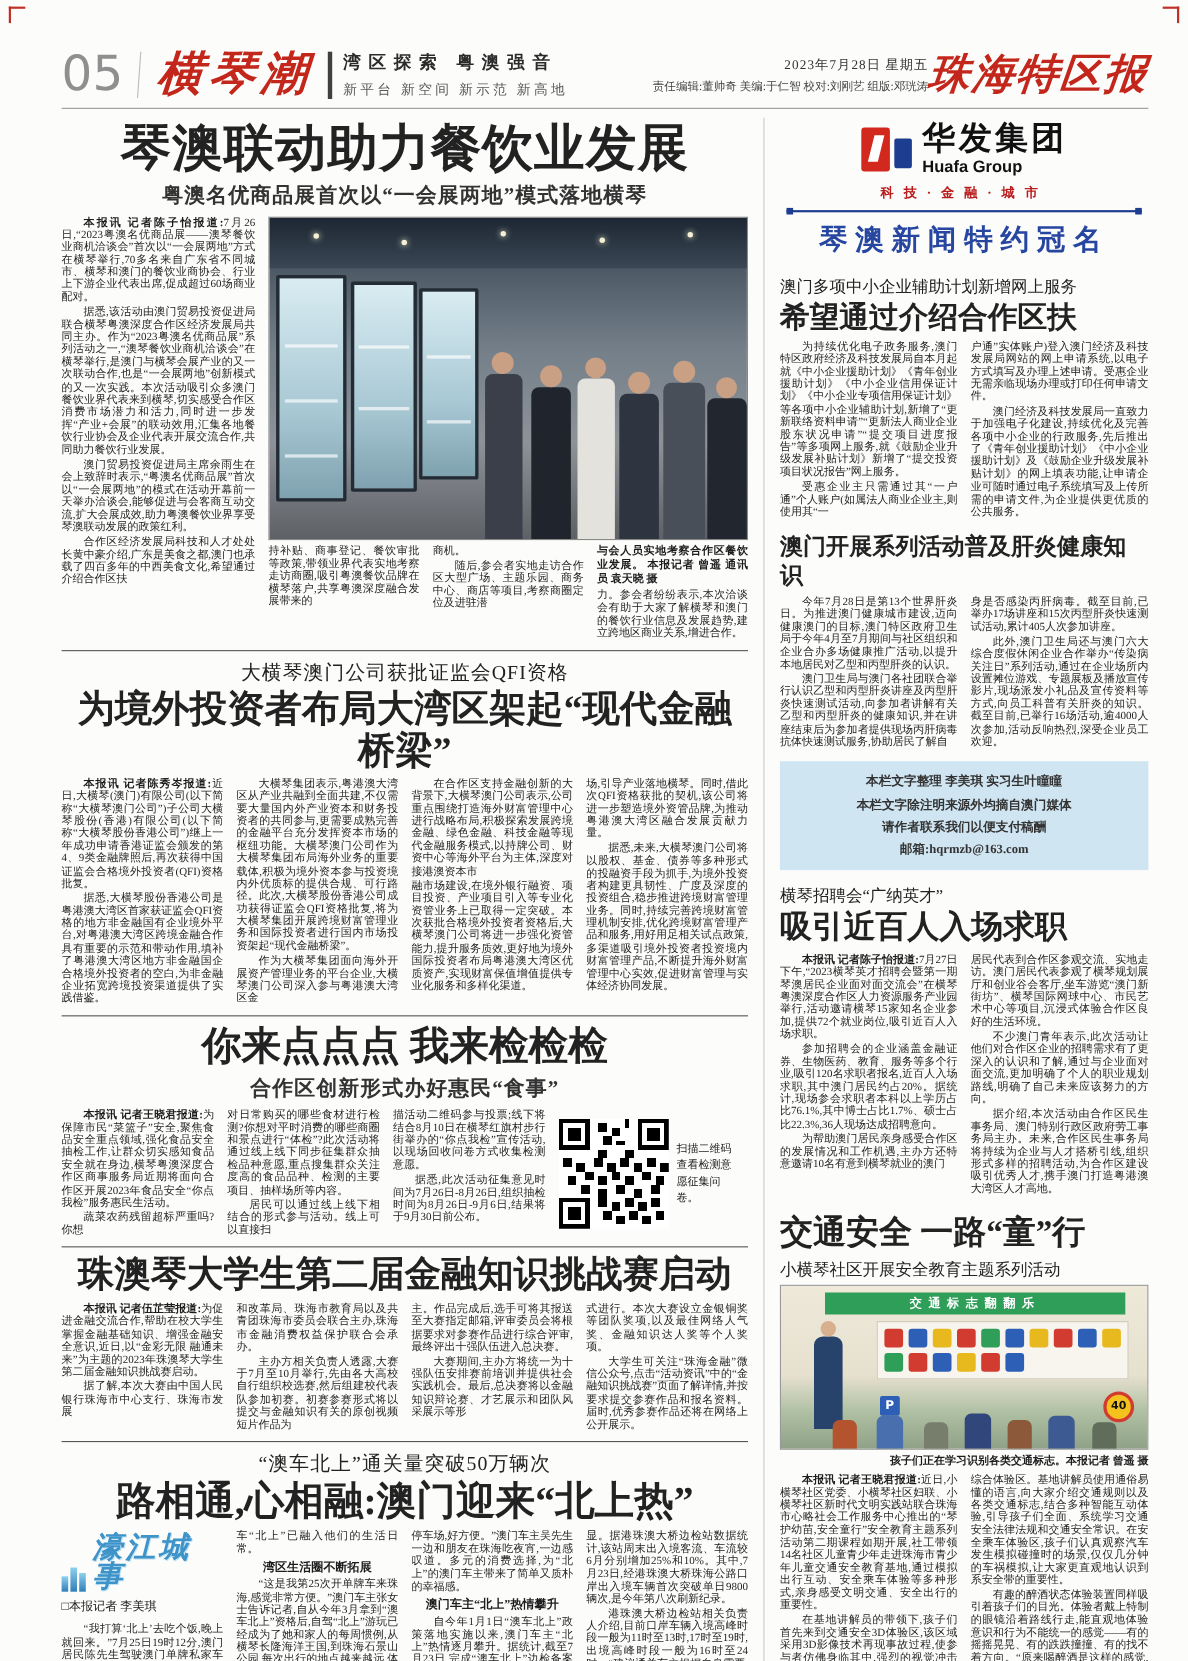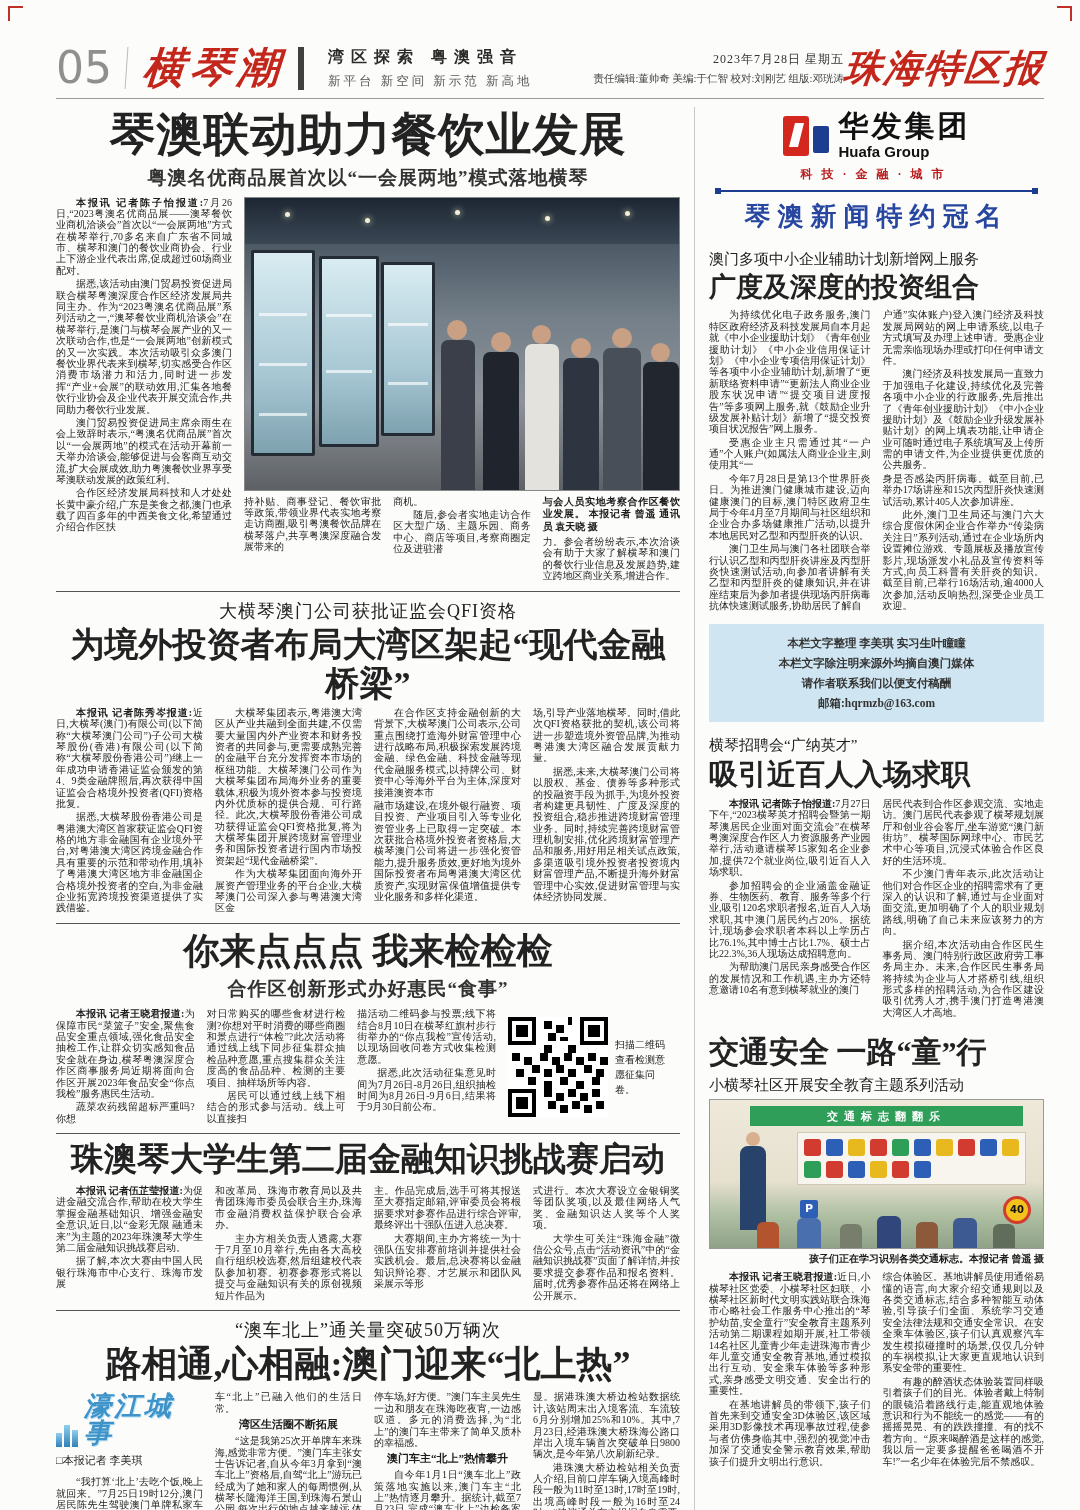--- a/index.html
+++ b/index.html
@@ -8,21 +8,21 @@
   
   .corner{position:absolute;width:13px;height:13px;border:2px solid #c03026;}
   .corner.tl{top:6px;left:8px;border-right:none;border-bottom:none;}
   .corner.tr{top:6px;right:8px;border-left:none;border-bottom:none;}
   
   .header{margin:46px 36px 0 56px;display:flex;align-items:center;gap:14px;
           padding-bottom:8px;border-bottom:1px solid #9a9a9a;}
   .h-num{font-family:"DejaVu Sans",sans-serif;font-size:44px;color:#8f8f8f;line-height:1;}
   .h-sec{font-size:42px;font-weight:900;font-style:italic;color:#c3271c;letter-spacing:5px;
          line-height:1;border-left:1px solid #bbb;padding-left:16px;transform:skewX(-4deg);}
-  .h-slogans{border-left:6px solid #404040;padding-left:24px;}
+  .h-slogans{border-left:4px solid #404040;padding-left:10px;}
   .h-slogans .s1{font-size:16px;font-weight:bold;letter-spacing:7px;color:#2b2b2b;}
   .h-slogans .s2{font-size:12.5px;letter-spacing:3px;color:#5a5a5a;margin-top:5px;}
   .h-right{margin-left:auto;display:flex;align-items:center;}
   .h-meta{text-align:right;}
   .h-date{font-size:12px;color:#333;letter-spacing:1px;}
   .h-credits{font-size:10.5px;color:#444;margin-top:4px;}
   .h-mast{font-size:38px;font-weight:900;font-style:italic;color:#c3271c;letter-spacing:2px;
           transform:skewX(-6deg);line-height:1;}
   
   .main{display:flex;margin:8px 36px 0 56px;}
@@ -376,34 +376,35 @@
         <div class="hf-tag">科技·金融·城市</div>
         <div class="hf-line">
             <span class="l"></span>
             <span class="r"></span>
           </div>
         <div class="hf-title">琴澳新闻特约冠名</div>
       </div>
 
       <section>
         <p class="rkick">澳门多项中小企业辅助计划新增网上服务</p>
-        <h1 class="rhl">广度及深度的投资组合</h1>
+        <h1 class="rhl">希望通过介绍合作区扶</h1>
         <div class="cols">
           <div class="col">
             <p class="bt ind">为持续优化电子政务服务,澳门特区政府经济及科技发展局自本月起就《中小企业援助计划》《青年创业援助计划》《中小企业信用保证计划》《中小企业专项信用保证计划》等各项中小企业辅助计划,新增了“更新联络资料申请”“更新法人商业企业股东状况申请”“提交项目进度报告”等多项网上服务,就《鼓励企业升级发展补贴计划》新增了“提交投资项目状况报告”网上服务。</p>
             <p class="bt ind">受惠企业主只需通过其“一户通”个人账户(如属法人商业企业主,则使用其“一</p>
           </div>
           <div class="col">
             <p class="bt cont">户通”实体账户)登入澳门经济及科技发展局网站的网上申请系统,以电子方式填写及办理上述申请。受惠企业无需亲临现场办理或打印任何申请文件。</p>
             <p class="bt ind">澳门经济及科技发展局一直致力于加强电子化建设,持续优化及完善各项中小企业的行政服务,先后推出了《青年创业援助计划》《中小企业援助计划》及《鼓励企业升级发展补贴计划》的网上填表功能,让申请企业可随时通过电子系统填写及上传所需的申请文件,为企业提供更优质的公共服务。</p>
           </div>
         </div>
       </section>
 
       <section>
+        <h1 class="rhl mid">澳门开展系列活动普及肝炎健康知识</h1>
         <div class="cols">
           <div class="col">
             <p class="bt ind">今年7月28日是第13个世界肝炎日。为推进澳门健康城市建设,迈向健康澳门的目标,澳门特区政府卫生局于今年4月至7月期间与社区组织和企业合办多场健康推广活动,以提升本地居民对乙型和丙型肝炎的认识。</p>
             <p class="bt ind">澳门卫生局与澳门各社团联合举行认识乙型和丙型肝炎讲座及丙型肝炎快速测试活动,向参加者讲解有关乙型和丙型肝炎的健康知识,并在讲座结束后为参加者提供现场丙肝病毒抗体快速测试服务,协助居民了解自</p>
           </div>
           <div class="col">
             <p class="bt cont">身是否感染丙肝病毒。截至目前,已举办17场讲座和15次丙型肝炎快速测试活动,累计405人次参加讲座。</p>
             <p class="bt ind">此外,澳门卫生局还与澳门六大综合度假休闲企业合作举办“传染病关注日”系列活动,通过在企业场所内设置摊位游戏、专题展板及播放宣传影片,现场派发小礼品及宣传资料等方式,向员工科普有关肝炎的知识。截至目前,已举行16场活动,逾4000人次参加,活动反响热烈,深受企业员工欢迎。</p>
           </div>
         </div>

